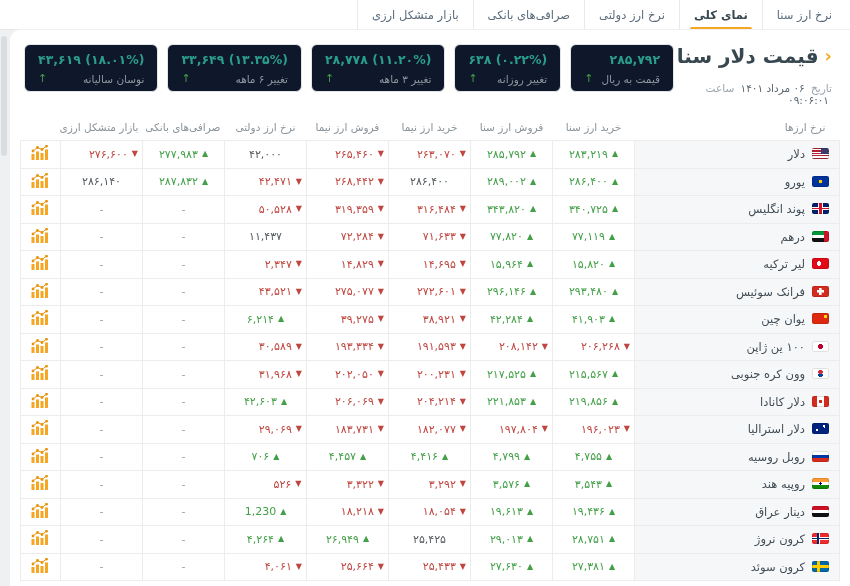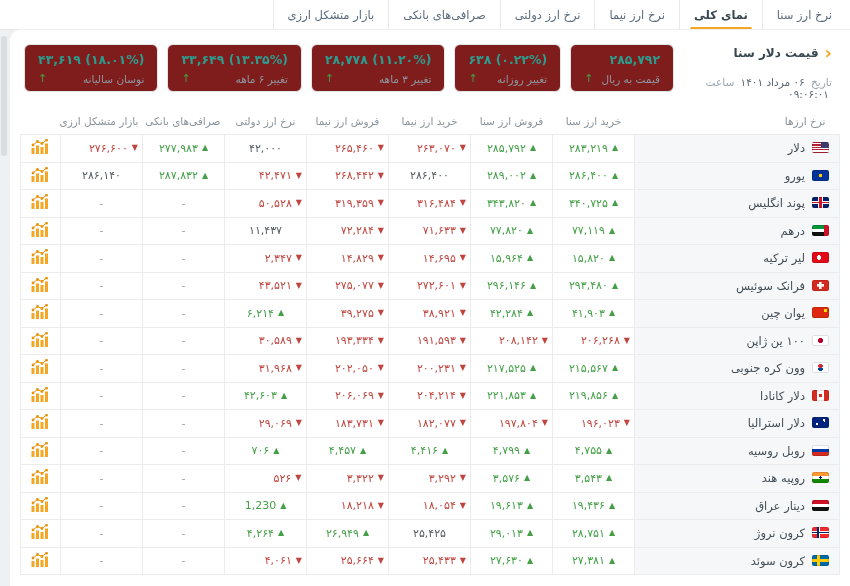--- a/index.html
+++ b/index.html
@@ -25,27 +25,27 @@
     border-radius:0 0 0 0;border-top-left-radius:10px;box-shadow:0 0 0 1px #f0f0f0;}
   .scroll-strip{position:absolute;top:32px;left:0;width:8px;bottom:0;}
   .scroll-thumb{width:6px;height:120px;background:#d9dde0;border-radius:3px;margin:4px auto 0;}
 
   
   .head{display:flex;flex-direction:row;justify-content:space-between;align-items:flex-start;
     padding:14px 18px 8px 14px;}
   .title-block{text-align:right;}
   .title-row{display:flex;align-items:center;gap:6px;}
   .chev{color:var(--accent);font-size:18px;font-weight:bold;line-height:1;}
-  .page-title{font-size:12px;font-weight:bold;color:#37474f;}
+  .page-title{font-size:20px;font-weight:bold;color:#37474f;}
   .date-line{margin-top:14px;font-size:10.5px;color:#9aa4ae;}
   .date-line b{color:#5b6770;font-weight:normal;margin:0 3px;text-align:right;}
 
   .stats{display:flex;flex-direction:row;gap:9px;}
   .stat{border:1px solid #e2e6e9;border-radius:6px;padding:7px 13px 6px;min-width:78px;
-    display:flex;flex-direction:column;gap:5px;background:#7f1d1d;}
+    display:flex;flex-direction:column;gap:5px;background:#0f172a;}
   .stat .v{color:var(--stat);font-size:12.5px;font-weight:bold;white-space:nowrap;direction:ltr;text-align:right;}
   .stat .l{display:flex;align-items:center;justify-content:space-between;gap:8px;
     font-size:10.5px;color:#8d979f;white-space:nowrap;}
   .stat .l .arr{color:var(--up);font-size:11px;}
 
   
   .tbl-wrap{padding:0 10px;}
   table{width:100%;border-collapse:collapse;table-layout:fixed;}
   th{font-size:10.5px;color:var(--muted);font-weight:normal;padding:7px 4px;white-space:nowrap;}
   th.name-h{text-align:right;padding-right:14px;}
@@ -92,21 +92,20 @@
     linear-gradient(90deg,transparent 30%,#fecc00 30% 46%,transparent 46%),#006aa7;}
   .chart-btn{display:inline-flex;cursor:pointer;}
 </style>
 </head>
 <body>
 
 <div class="app">
   <div class="tabbar">
       <div class="tab">نرخ ارز سنا</div>
       <div class="tab active">نمای کلی</div>
-      <div class="tab">نرخ ارز نیما</div>
       <div class="tab">نرخ ارز دولتی</div>
       <div class="tab">صرافی‌های بانکی</div>
       <div class="tab">بازار متشکل ارزی</div>
     </div>
 
   <div class="card">
     <div class="head">
       <div class="title-block">
         <div class="title-row">
           <span class="chev">‹</span>

